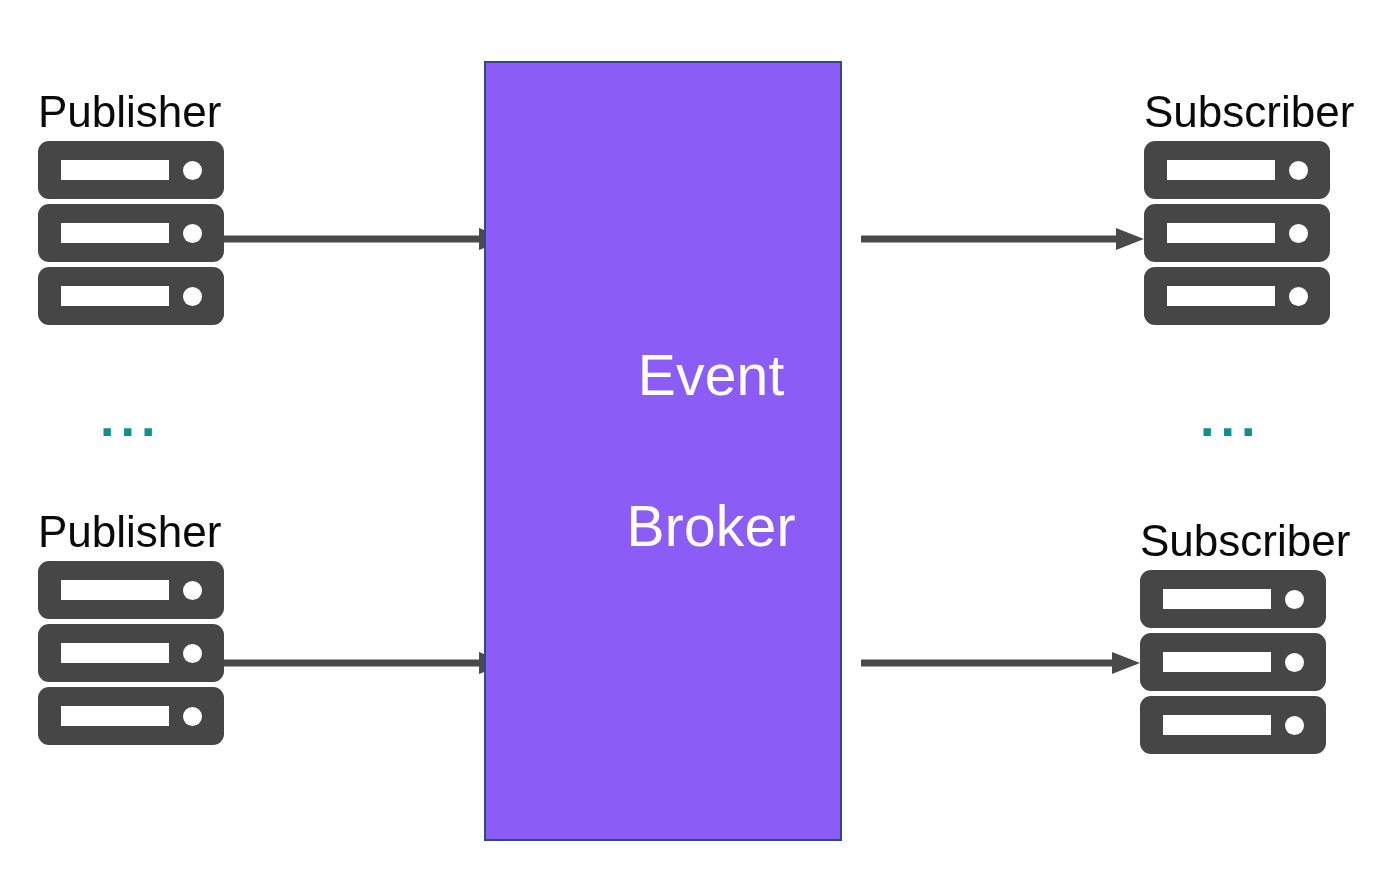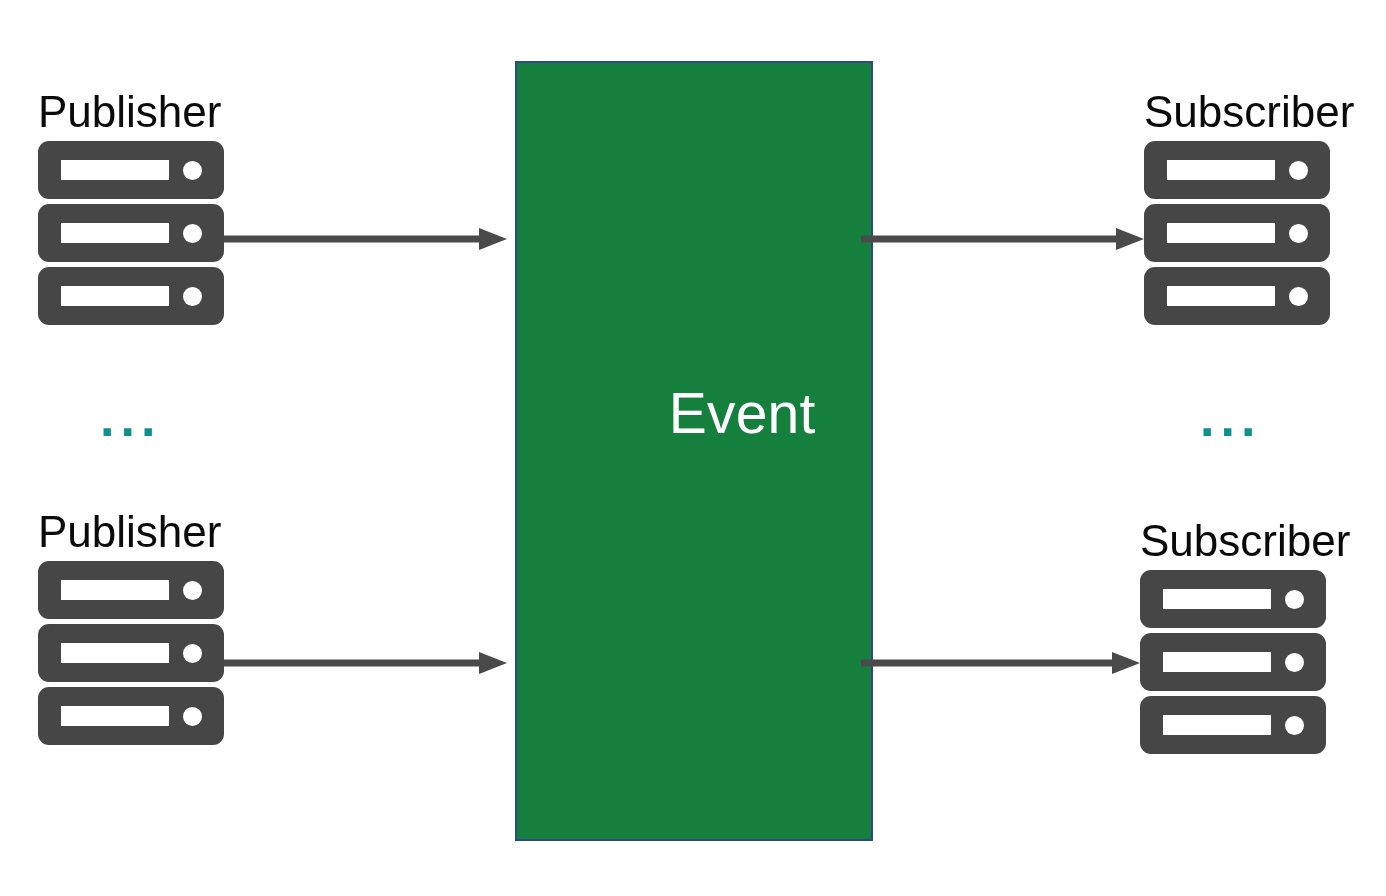--- a/index.html
+++ b/index.html
@@ -15,25 +15,25 @@
     position: relative;
     width: 1386px;
     height: 896px;
     background: #ffffff;
     overflow: hidden;
   }
 
   
   .broker-box {
     position: absolute;
-    left: 515px;
+    left: 484px;
     top: 61px;
     width: 358px;
     height: 780px;
-    background: #15803d;
+    background: #8b5cf6;
     border: 2px solid #2b4a86;
     box-sizing: border-box;
     display: flex;
     flex-direction: column;
     align-items: center;
     justify-content: center;
   }
   .broker-label {
     color: #ffffff;
     font-size: 57px;
@@ -160,20 +160,21 @@
   <div class="arrow" style="left:224px; top:650px; width:283px;">
     <svg width="283" height="26" viewBox="0 0 283 26">
       <line x1="0" y1="13" x2="258" y2="13" stroke="#4a4a4a" stroke-width="7"></line>
       <polygon points="255,2 283,13 255,24" fill="#4a4a4a"></polygon>
     </svg>
   </div>
 
   <div class="broker-box">
     <div class="broker-label">
       <span>Event</span><br>
+      <span>Broker</span>
     </div>
   </div>
 
   <div class="arrow" style="left:861px; top:226px; width:283px;">
     <svg width="283" height="26" viewBox="0 0 283 26">
       <line x1="0" y1="13" x2="258" y2="13" stroke="#4a4a4a" stroke-width="7"></line>
       <polygon points="255,2 283,13 255,24" fill="#4a4a4a"></polygon>
     </svg>
   </div>
 

